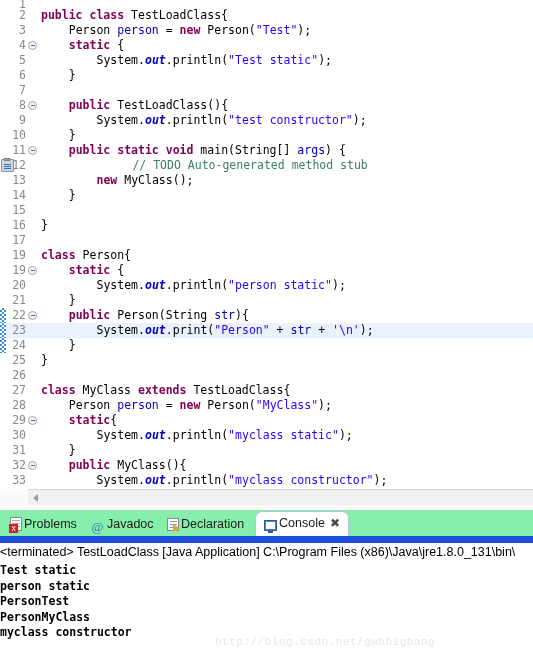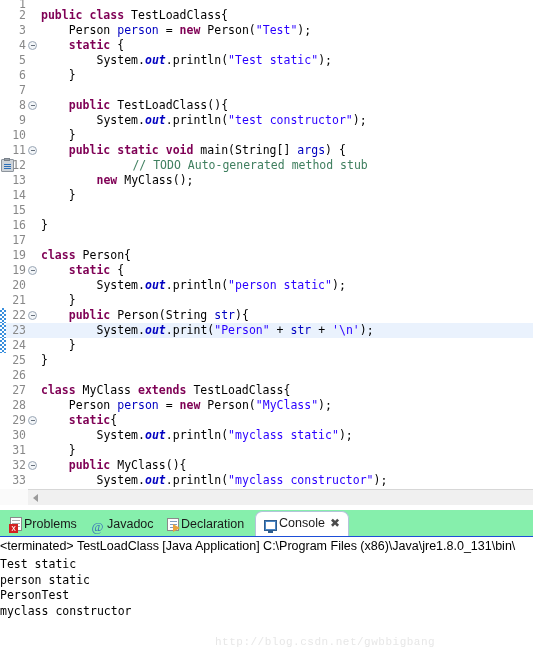--- a/index.html
+++ b/index.html
@@ -287,21 +287,21 @@
     color: #4b4b4b;
     font-size: 12px;
   }
 
   #console-body {
     position: absolute;
     left: 0; top: 26px;
     width: 533px;
     height: 134px;
     background: #ffffff;
-    border-top: 1px solid #1d4ed8;
+    border-top: 7px solid #1d4ed8;
     box-sizing: border-box;
     overflow: hidden;
   }
   #terminated-line {
     position: absolute;
     left: 0; top: 1px;
     width: 545px;
     height: 17px;
     line-height: 17px;
     white-space: pre;
@@ -314,20 +314,21 @@
     left: 0; top: 20px;
     width: 533px;
   }
   .out-line {
     height: 15.5px;
     line-height: 15.5px;
     white-space: pre;
     font-family: "DejaVu Sans Mono", monospace;
     font-size: 11.5px;
     color: #000000;
+    font-weight: bold;
   }
   #watermark {
     position: absolute;
     left: 215px;
     top: 636px;
     font-family: Liberation Mono, monospace;
     font-size: 11px;
     color: #e7e7e7;
     letter-spacing: 0.5px;
     white-space: nowrap;
@@ -385,18 +386,19 @@
       <div class="tab" style="left: 86px; padding: 0px 4px;"><span class="tabicon ic-javadoc">@</span><span class="tab-label">Javadoc</span></div>
       <div class="tab" style="left: 163px; padding: 0px 4px;"><span class="tabicon ic-declaration"></span><span class="tab-label">Declaration</span></div>
       <div class="tab active" style="left: 255px; padding: 0px 8px;"><span class="tabicon ic-console"></span><span class="tab-label">Console</span><span class="tab-close">✖</span></div>
     </div>
   <div id="console-body">
     <div id="terminated-line">&lt;terminated&gt; TestLoadClass [Java Application] C:\Program Files (x86)\Java\jre1.8.0_131\bin\</div>
     <div id="console-out">
         <div class="out-line">Test static</div>
         <div class="out-line">person static</div>
         <div class="out-line">PersonTest</div>
+        <div class="out-line">PersonMyClass</div>
         <div class="out-line">myclass constructor</div>
       </div>
   </div>
 </div>
 
 <div id="watermark">http://blog.csdn.net/gwbbigbang</div>
 
 </body></html>

